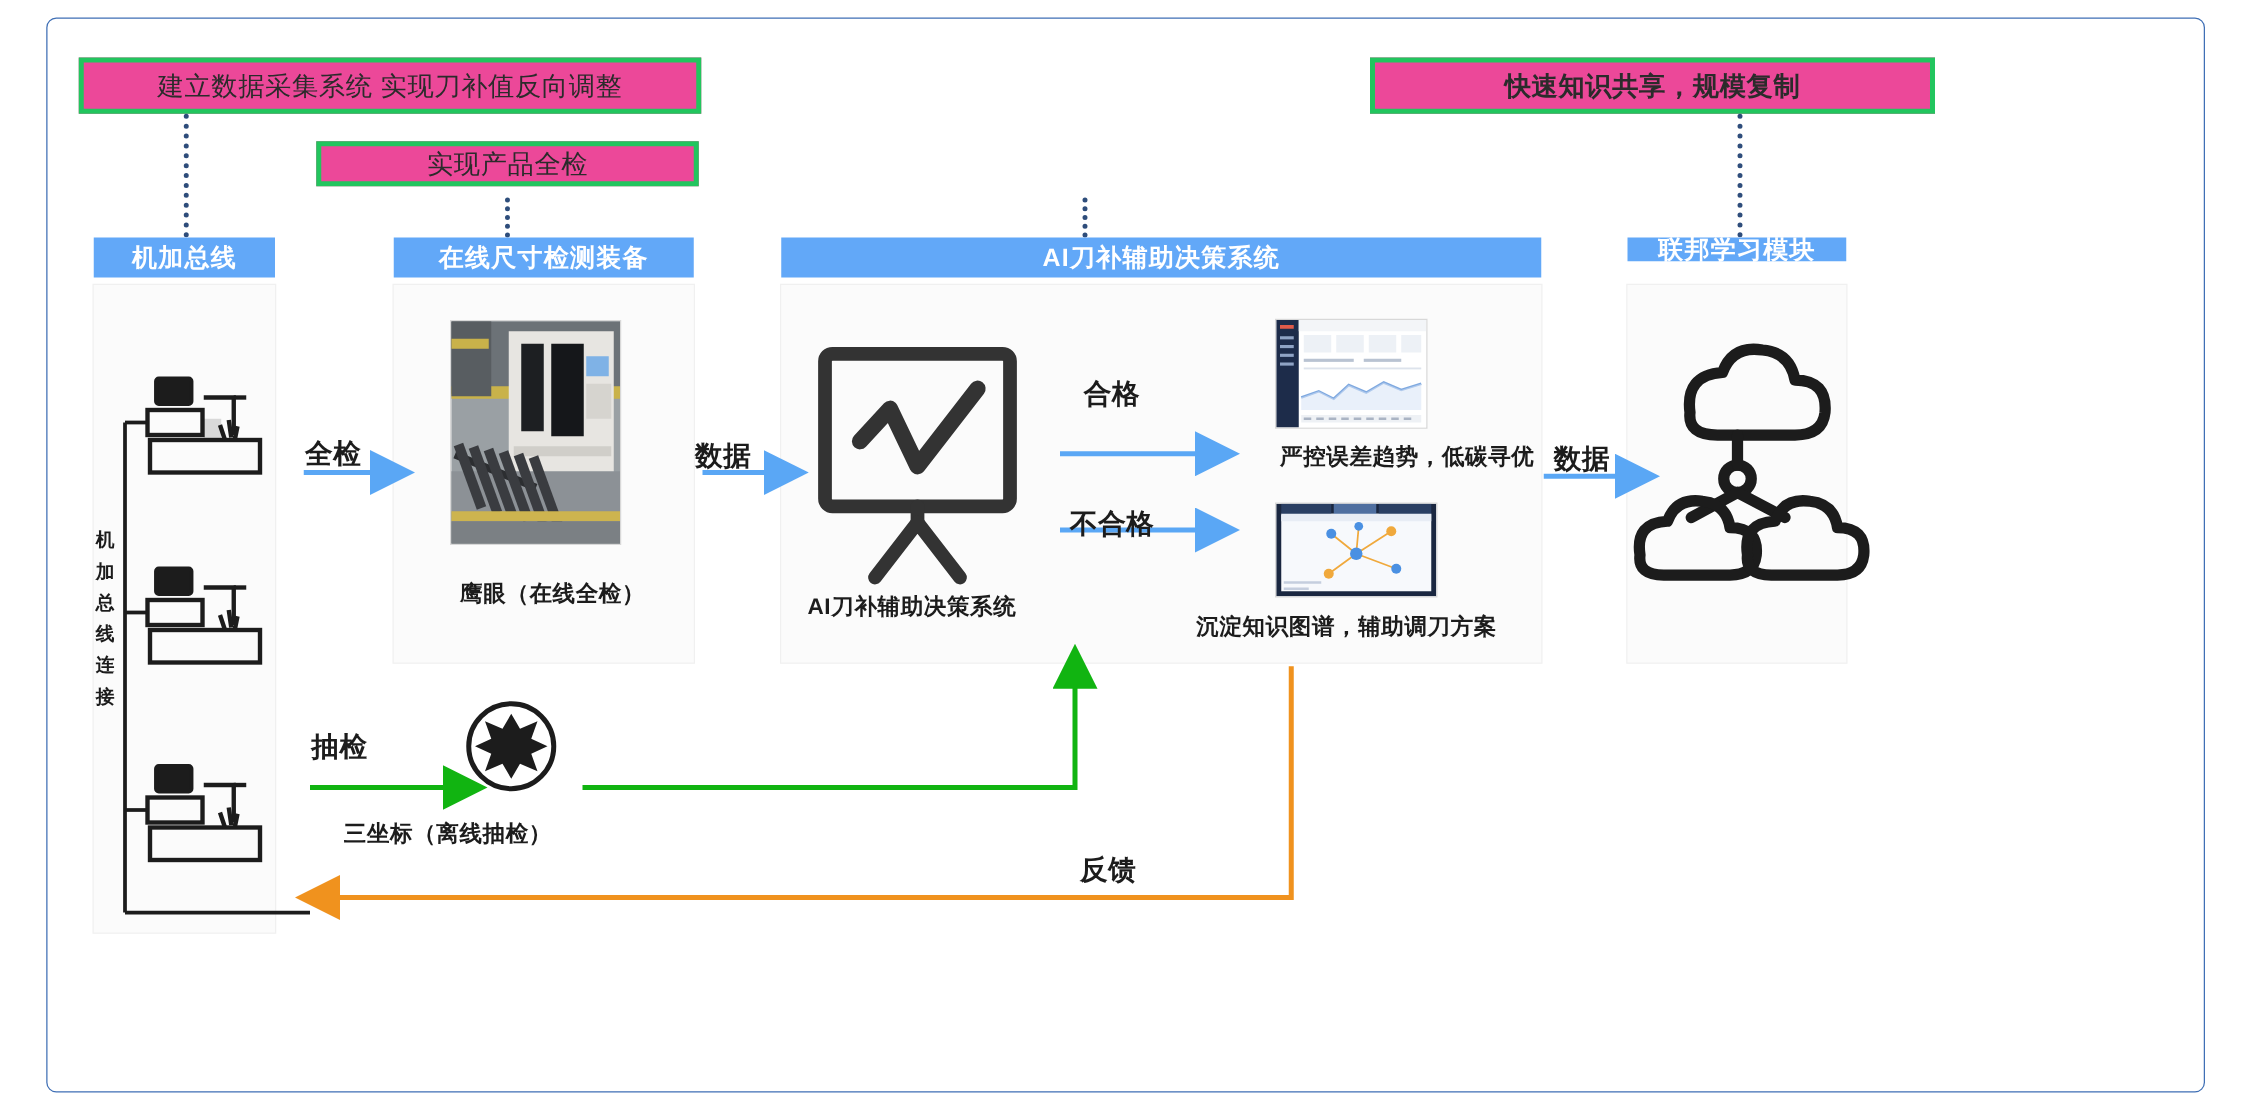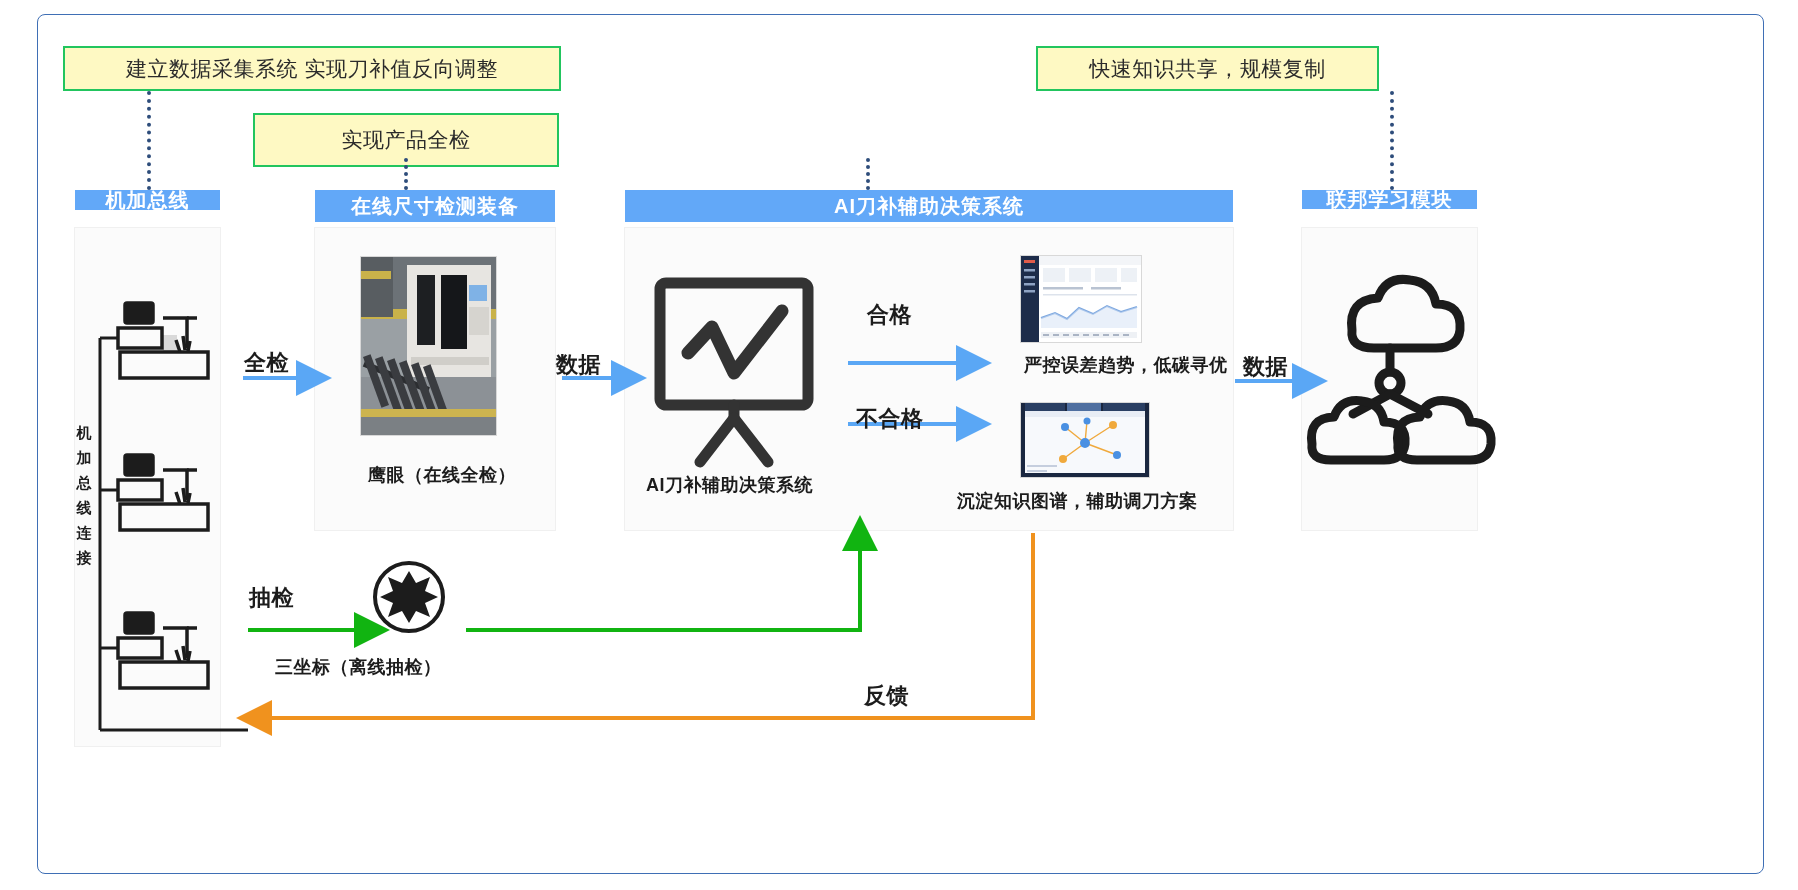--- a/index.html
+++ b/index.html
@@ -14,22 +14,22 @@
   
   .frame{
     position:absolute;left:37px;top:14px;width:1727px;height:860px;
     border:1px solid #3f6fb5;border-radius:8px;box-sizing:border-box;
     background:#ffffff;
   }
 
   
   .note{
     position:absolute;
-    background:#fef9c3;
-    border:2px solid #22c55e;
+    background:#ec4899;
+    border:4px solid #22c55e;
     box-sizing:border-box;
     display:flex;align-items:center;justify-content:center;
     color:#2b2b2b;
     font-size:21px;
     letter-spacing:.5px;
     white-space:nowrap;
   }
 
   
   .dotline{
@@ -80,34 +80,34 @@
   .thumb{position:absolute;border:1px solid #d8d8d8;background:#fff;overflow:hidden;}
 </style>
 </head>
 <body>
 
 <div id="root">
 
   <div class="frame"></div>
 
   <div class="note" style="left:63px;top:46px;width:498px;height:45px;">建立数据采集系统  实现刀补值反向调整</div>
-  <div class="note" style="left:253px;top:113px;width:306px;height:54px;">实现产品全检</div>
-  <div class="note" style="left:1036px;top:46px;width:343px;height:45px;">快速知识共享，规模复制</div>
+  <div class="note" style="left:253px;top:113px;width:306px;height:36px;">实现产品全检</div>
+  <div class="note" style="left:1096px;top:46px;width:452px;height:45px;font-weight:bold;">快速知识共享，规模复制</div>
 
   <div class="dotline" style="left:147px;top:91px;height:99px;"></div>
   <div class="dotline" style="left:404px;top:158px;height:32px;"></div>
   <div class="dotline" style="left:866px;top:158px;height:32px;"></div>
   <div class="dotline" style="left:1390px;top:91px;height:99px;"></div>
 
   <div class="panel" style="left:75px;top:228px;width:145px;height:518px;"></div>
   <div class="panel" style="left:315px;top:228px;width:240px;height:302px;"></div>
   <div class="panel" style="left:625px;top:228px;width:608px;height:302px;"></div>
   <div class="panel" style="left:1302px;top:228px;width:175px;height:302px;"></div>
 
-  <div class="bluebar" style="left:75px;top:190px;width:145px;height:20px;">机加总线</div>
+  <div class="bluebar" style="left:75px;top:190px;width:145px;height:32px;">机加总线</div>
   <div class="bluebar" style="left:315px;top:190px;width:240px;height:32px;">在线尺寸检测装备</div>
   <div class="bluebar" style="left:625px;top:190px;width:608px;height:32px;">AI刀补辅助决策系统</div>
   <div class="bluebar" style="left:1302px;top:190px;width:175px;height:19px;">联邦学习模块</div>
 
   <svg width="1798" height="890">
     <defs>
       <marker id="ahBlue" markerWidth="9" markerHeight="9" refX="1" refY="4.5" orient="auto">
         <path d="M0,0 L9,4.5 L0,9 Z" fill="#5aa7f5"></path>
       </marker>
       <marker id="ahGreen" markerWidth="9" markerHeight="9" refX="1" refY="4.5" orient="auto">

